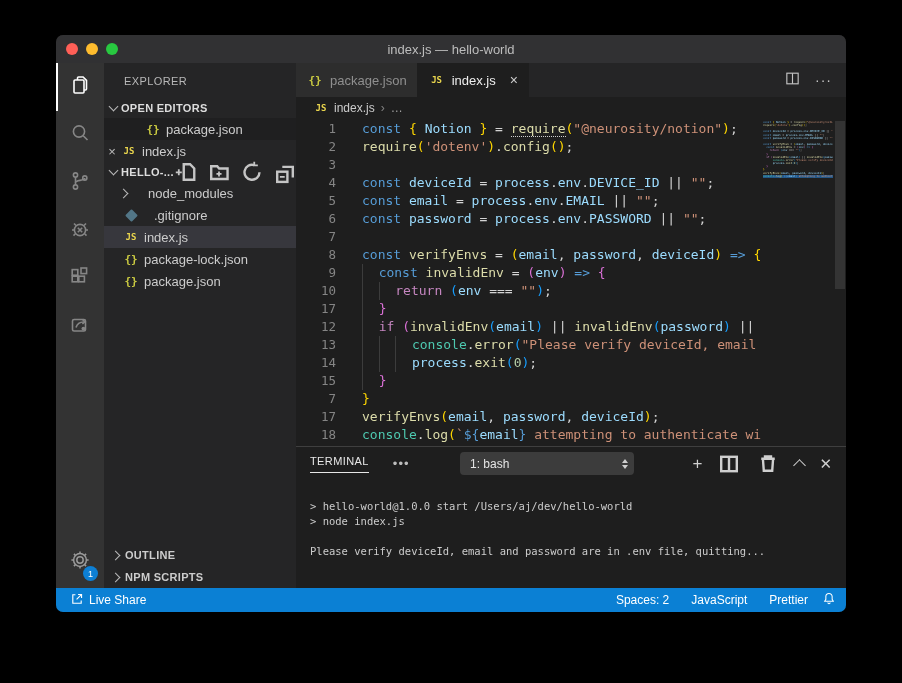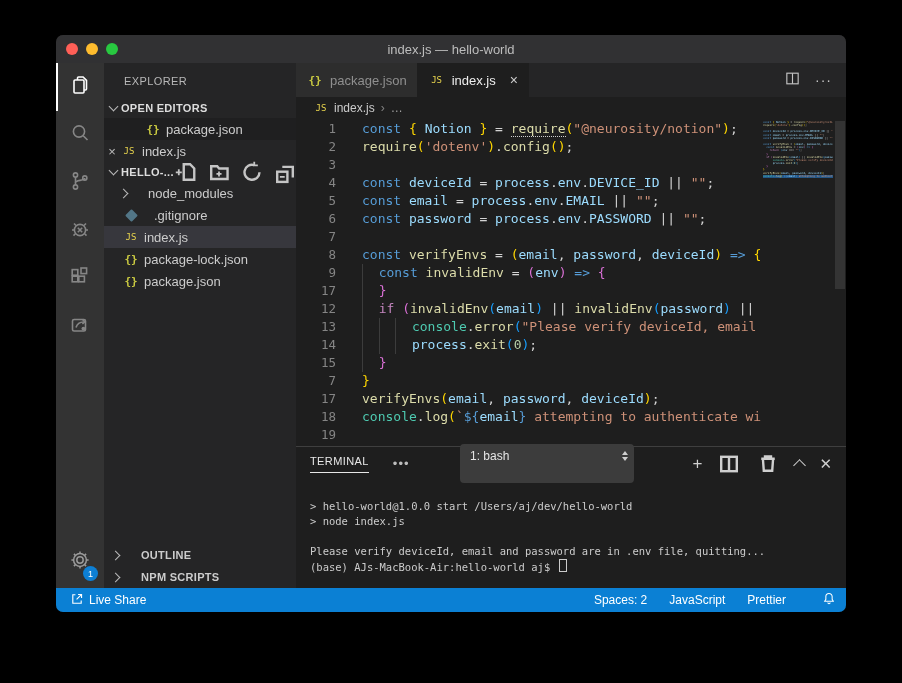--- a/index.html
+++ b/index.html
@@ -30,27 +30,27 @@
   .sec-head{height:20px;display:flex;align-items:center;padding-left:6px;font-size:11px;font-weight:bold;color:#dddddd;cursor:pointer;}
   .sec-head .lbl{margin-left:4px;letter-spacing:.3px;}
   .row{height:22px;display:flex;align-items:center;font-size:13px;cursor:pointer;white-space:nowrap;}
   .row.shaded{background:#1f1f20;}
   .row.selected{background:#37373d;}
   .chev{width:6px;height:6px;border-right:1.3px solid #bbb;border-bottom:1.3px solid #bbb;display:inline-block;flex:0 0 auto;}
   .chev.down{transform:rotate(45deg);margin-top:-3px;}
   .chev.right{transform:rotate(-45deg);}
   .fi{width:18px;flex:0 0 auto;display:inline-flex;justify-content:center;font-family:"DejaVu Sans Mono",monospace;}
   .fi-json{color:#cbcb41;font-size:11px;font-weight:bold;}
-  .fi-js{color:#e8d44d;font-size:9px;font-weight:normal;letter-spacing:0;}
+  .fi-js{color:#e8d44d;font-size:9px;font-weight:bold;letter-spacing:0;}
   .fi-git{width:9px;height:9px;background:#527687;transform:rotate(45deg);border-radius:1px;display:inline-block;}
   .close-x{color:#bbbbbb;font-size:13px;width:16px;text-align:center;flex:0 0 auto;}
   .head-actions{margin-left:auto;margin-right:10px;display:flex;gap:9px;color:#c5c5c5;}
   .head-actions svg{display:block}
   .sb-bottom{position:absolute;left:0;right:0;bottom:0;}
-  .sec-foot{height:22px;display:flex;align-items:center;padding-left:8px;font-size:11px;font-weight:bold;color:#cccccc;cursor:pointer;gap:16px;}
+  .sec-foot{height:22px;display:flex;align-items:center;padding-left:8px;font-size:11px;font-weight:bold;color:#cccccc;cursor:pointer;}
   .sec-foot .lbl{margin-left:6px;letter-spacing:.3px;}
   
   .editor-col{flex:1 1 auto;display:flex;flex-direction:column;min-width:0;background:#1e1e1e;}
   .tabbar{height:34px;background:#252526;display:flex;align-items:stretch;flex:0 0 auto;}
   .tab{display:flex;align-items:center;padding:0 10px;font-size:13px;gap:6px;cursor:pointer;border-right:1px solid #1e1e1e;}
   .tab.inactive{background:#2d2d2d;color:#8f8f8f;}
   .tab.active{background:#1e1e1e;color:#eeeeee;}
   .tab .tx{margin-left:8px;color:#cccccc;font-size:14px;}
   .tabbar-right{margin-left:auto;display:flex;align-items:center;gap:14px;padding-right:14px;color:#c5c5c5;}
   .dots{font-size:14px;letter-spacing:1px;color:#c5c5c5;cursor:pointer;}
@@ -72,37 +72,37 @@
   .mm-line{height:3.16px;font-family:"DejaVu Sans Mono",monospace;font-size:2.7px;line-height:3.16px;white-space:pre;overflow:hidden;}
   .mm-line.hl{background:rgba(38,119,193,.65);}
   .vscroll{position:absolute;top:0;right:0;width:12px;bottom:0;}
   .vthumb{position:absolute;top:2px;left:1px;right:1px;height:168px;background:rgba(121,121,121,.25);}
   
   .terminal{height:141px;flex:0 0 auto;border-top:1px solid #3f3f3f;background:#1e1e1e;display:flex;flex-direction:column;}
   .term-head{height:33px;display:flex;align-items:center;padding:0 14px;flex:0 0 auto;}
   .term-tab{font-size:11px;letter-spacing:.4px;color:#e7e7e7;padding-bottom:5px;border-bottom:1px solid #e7e7e7;cursor:pointer;}
   .term-dots{margin-left:24px;color:#bdbdbd;font-size:13px;letter-spacing:1px;cursor:pointer;}
   .term-select{margin:0 auto;width:158px;height:23px;background:#3c3c3c;border-radius:4px;display:flex;align-items:center;
-    padding:0 6px 16px 10px;font-size:12px;color:#e5e5e5;cursor:pointer;}
+    padding:0 6px 0 10px;font-size:12px;color:#e5e5e5;cursor:pointer;}
   .stepper{margin-left:auto;display:flex;flex-direction:column;gap:2px;align-items:center;}
   .stepper i{display:block;width:0;height:0;border-left:3.5px solid transparent;border-right:3.5px solid transparent;}
   .stepper .up{border-bottom:4.5px solid #cfcfcf;}
   .stepper .dn{border-top:4.5px solid #cfcfcf;}
   .term-icons{display:flex;align-items:center;gap:15px;color:#cfcfcf;margin-left:8px;}
   .term-icons .ic{cursor:pointer;display:flex;align-items:center;}
   .plus{font-size:17px;font-weight:300;line-height:1;}
   .chevu{width:8px;height:8px;border-left:1.4px solid #cfcfcf;border-top:1.4px solid #cfcfcf;transform:rotate(45deg);margin-top:4px;}
   .xx{font-size:15px;line-height:1;}
   .term-body{padding:4px 0 0 14px;font-family:"DejaVu Sans Mono",monospace;font-size:10.5px;line-height:15px;color:#cccccc;}
   .tl{white-space:pre;height:15px;}
   .cursor{display:inline-block;width:6px;height:11px;border:1px solid #cccccc;vertical-align:-1px;margin-left:2px;}
   
   .statusbar{height:24px;background:#0b80d4;display:flex;align-items:center;color:#ffffff;font-size:12px;flex:0 0 auto;padding:0 10px;}
   .sb-left{display:flex;align-items:center;gap:5px;cursor:pointer;padding:0 4px;}
-  .sb-right{margin-left:auto;display:flex;align-items:center;gap:36px;justify-content:flex-end;}
+  .sb-right{margin-left:auto;display:flex;align-items:center;gap:14px;justify-content:flex-end;}
   .sb-item{cursor:pointer;}
   svg{flex:0 0 auto;}
 </style>
 </head>
 <body>
 
 <div class="window">
 
   <div class="titlebar">
     <div class="lights">
@@ -328,20 +328,24 @@
               <span class="cl-gut">7</span>
               <span class="cl-txt"></span>
             </div>
             <div class="cl">
               <span class="cl-gut">8</span>
               <span class="cl-txt"><span class="tk-k">const </span><span class="tk-fn">verifyEnvs </span><span class="tk-p">= </span><span class="tk-b1">(</span><span class="tk-v">email</span><span class="tk-p">, </span><span class="tk-v">password</span><span class="tk-p">, </span><span class="tk-v">deviceId</span><span class="tk-b1">)</span><span class="tk-k"> =&gt; </span><span class="tk-b1">{</span></span>
             </div>
             <div class="cl">
               <span class="cl-gut">9</span>
               <span class="cl-txt"><span class="ig"></span><span class="tk-k">const </span><span class="tk-fn">invalidEnv </span><span class="tk-p">= </span><span class="tk-b2">(</span><span class="tk-v">env</span><span class="tk-b2">)</span><span class="tk-k"> =&gt; </span><span class="tk-b2">{</span></span>
+            </div>
+            <div class="cl">
+              <span class="cl-gut">10</span>
+              <span class="cl-txt"><span class="ig"></span><span class="ig"></span><span class="tk-kw">return </span><span class="tk-b3">(</span><span class="tk-v">env </span><span class="tk-p">=== </span><span class="tk-s">""</span><span class="tk-b3">)</span><span class="tk-p">;</span></span>
             </div>
             <div class="cl">
               <span class="cl-gut">17</span>
               <span class="cl-txt"><span class="ig"></span><span class="tk-b2">}</span></span>
             </div>
             <div class="cl">
               <span class="cl-gut">12</span>
               <span class="cl-txt"><span class="ig"></span><span class="tk-kw">if </span><span class="tk-b2">(</span><span class="tk-fn">invalidEnv</span><span class="tk-b3">(</span><span class="tk-v">email</span><span class="tk-b3">)</span><span class="tk-p"> || </span><span class="tk-fn">invalidEnv</span><span class="tk-b3">(</span><span class="tk-v">password</span><span class="tk-b3">)</span><span class="tk-p"> || </span></span>
             </div>
             <div class="cl">
@@ -432,21 +436,20 @@
                 <span class="xx">✕</span>
               </span>
             </span>
         </div>
         <div class="term-body">
             <div class="tl">&nbsp;</div>
             <div class="tl">&gt; hello-world@1.0.0 start /Users/aj/dev/hello-world</div>
             <div class="tl">&gt; node index.js</div>
             <div class="tl">&nbsp;</div>
             <div class="tl">Please verify deviceId, email and password are in .env file, quitting...</div>
-            <div class="tl">(base) AJs-MacBook-Air:hello-world aj$ <span class="cursor"></span></div>
           </div>
       </div>
     </div>
   </div>
 
   <div class="statusbar">
     <span class="sb-left">
       <span>
         <svg width="14" height="14" viewBox="0 0 16 16" fill="none" stroke="currentColor" stroke-width="1.3">
           <path d="M6.2 3.2H3.2v9.6h9.6V9.8"></path>

